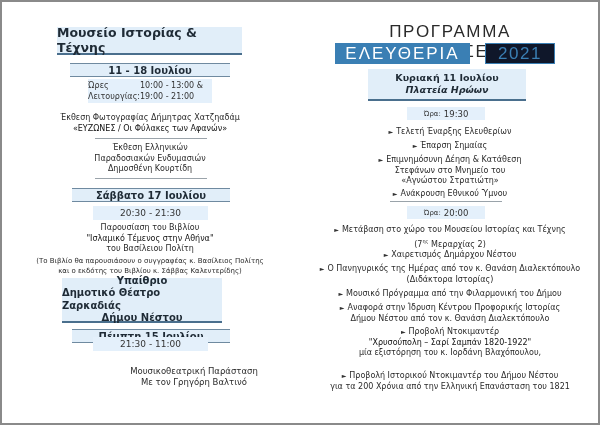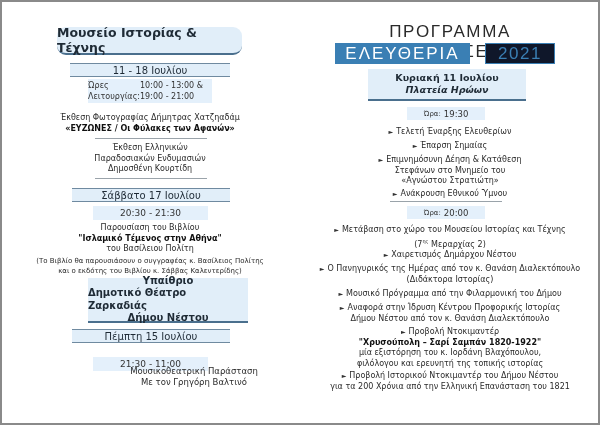--- a/index.html
+++ b/index.html
@@ -13,29 +13,29 @@
   .venue-box {
     position: absolute; background: #e1eef9;
     border-bottom: 2px solid #4a6f8d;
     display: flex; flex-direction: column; align-items: center; justify-content: center;
     font-weight: bold; color: #1e2a35;
   }
   .date-box {
     position: absolute; background: #e1eef9;
     border-top: 1px solid #6f8aa0; border-bottom: 1px solid #6f8aa0;
     display: flex; align-items: center; justify-content: center;
-    font-weight: normal; color: #1e2a35;
+    font-weight: bold; color: #1e2a35;
   }
   .time-box {
     position: absolute; background: #e4f0fb;
     display: flex; align-items: center; justify-content: center;
     color: #333;
   }
   .txt { position: absolute; left: 0; width: 300px; text-align: center; font-size: 8px; line-height: 10.5px; color: #2a2a2a; }
-  .b { font-weight: bold; color: #111; }
+  .b { font-weight: normal; color: #111; }
   .divider { position: absolute; height: 1px; background: #9aa3aa; }
 
   .title-top {
     position: absolute; left: 330px; top: 22px; width: 240px; text-align: center;
     font-size: 17px; letter-spacing: 1.6px; color: #2a2a2a; font-family: "Liberation Sans", sans-serif;
   }
   .title-band {
     position: absolute; left: 335px; top: 43px; width: 135px; height: 21px; background: #3a7fb4;
     color: #fff; font-size: 17px; letter-spacing: 2px; display: flex; align-items: center; justify-content: center;
     font-family: "Liberation Sans", sans-serif;
@@ -47,21 +47,21 @@
   }
   .item { position: absolute; left: 300px; width: 300px; text-align: center; font-size: 8px; line-height: 10.5px; color: #2a2a2a; }
   .arrow { font-size: 6px; margin-right: 3px; color: #333; }
   sup { font-size: 5px; vertical-align: super; }
 </style>
 </head>
 <body>
 
 <div class="page"></div>
 
-<div class="venue-box" style="left:57px;top:27px;width:185px;height:28px;font-size:12.5px;border-radius:9px;">
+<div class="venue-box" style="left:57px;top:27px;width:185px;height:28px;font-size:12.5px;">
   <span>Μουσείο Ιστορίας &amp; Τέχνης</span>
 </div>
 
 <div class="date-box" style="left:70px;top:63px;width:160px;height:14px;font-size:10px;">
   <span>11 - 18 Ιουλίου</span>
 </div>
 
 <div class="time-box" style="left:88px;top:79px;width:124px;height:24px;font-size:8px;line-height:11px;">
   <span>Ώρες Λειτουργίας:</span>
   <span>10:00 - 13:00 &amp; 19:00 - 21:00</span>
@@ -90,29 +90,29 @@
 <div class="txt" style="top:223px;">
   <div>Παρουσίαση του Βιβλίου</div>
   <div class="b">"Ισλαμικό Τέμενος στην Αθήνα"</div>
   <div>του Βασίλειου Πολίτη</div>
 </div>
 <div class="txt" style="top:257px;font-size:7px;line-height:9.5px;">
   <div>(Το Βιβλίο θα παρουσιάσουν  ο συγγραφέας κ. Βασίλειος Πολίτης</div>
   <div>και ο εκδότης του Βιβλίου κ. Σάββας Καλεντερίδης)</div>
 </div>
 
-<div class="venue-box" style="left:88px;top:278px;width:160px;height:45px;font-size:10px;line-height:12.5px;">
+<div class="venue-box" style="left:62px;top:278px;width:160px;height:45px;font-size:10px;line-height:12.5px;">
   <span>Υπαίθριο</span>
   <span>Δημοτικό Θέατρο Ζαρκαδιάς</span>
   <span>Δήμου Νέστου</span>
 </div>
 <div class="date-box" style="left:72px;top:329px;width:158px;height:14px;font-size:10px;">
   <span>Πέμπτη 15 Ιουλίου</span>
 </div>
-<div class="time-box" style="left:93px;top:357px;width:115px;height:14px;font-size:9px;">
+<div class="time-box" style="left:93px;top:337px;width:115px;height:14px;font-size:9px;">
   <span>21:30 - 11:00</span>
 </div>
 <div class="txt" style="top:366px;font-size:8.5px;line-height:11px;margin-left:44px;">
   <div>Μουσικοθεατρική Παράσταση</div>
   <div>Με τον Γρηγόρη Βαλτινό</div>
 </div>
 
 <div class="title-top">ΠΡΟΓΡΑΜΜΑ ΕΚΔΗΛΩΣΕΩΝ</div>
 <div class="title-band">
   <span>ΕΛΕΥΘΕΡΙΑ</span>
@@ -167,18 +167,17 @@
   <span class="arrow">►</span><span>Μουσικό Πρόγραμμα από την Φιλαρμονική του Δήμου</span>
 </div>
 <div class="item" style="top:303px;">
   <div><span class="arrow">►</span><span>Αναφορά στην Ίδρυση Κέντρου Προφορικής Ιστορίας</span></div>
   <div>Δήμου Νέστου από τον κ. Θανάση Διαλεκτόπουλο</div>
 </div>
 <div class="item" style="top:327px;">
   <div><span class="arrow">►</span><span>Προβολή Ντοκιμαντέρ</span></div>
   <div class="b">"Χρυσούπολη – Σαρί Σαμπάν 1820-1922"</div>
   <div>μία εξιστόρηση του κ. Ιορδάνη Βλαχόπουλου,</div>
-  <div>φιλόλογου και ερευνητή  της τοπικής ιστορίας</div>
 </div>
 <div class="item" style="top:371px;">
   <div><span class="arrow">►</span><span>Προβολή Ιστορικού Ντοκιμαντέρ του Δήμου Νέστου</span></div>
   <div>για τα 200 Χρόνια από την Ελληνική Επανάσταση του 1821</div>
 </div>
 
 </body></html>

